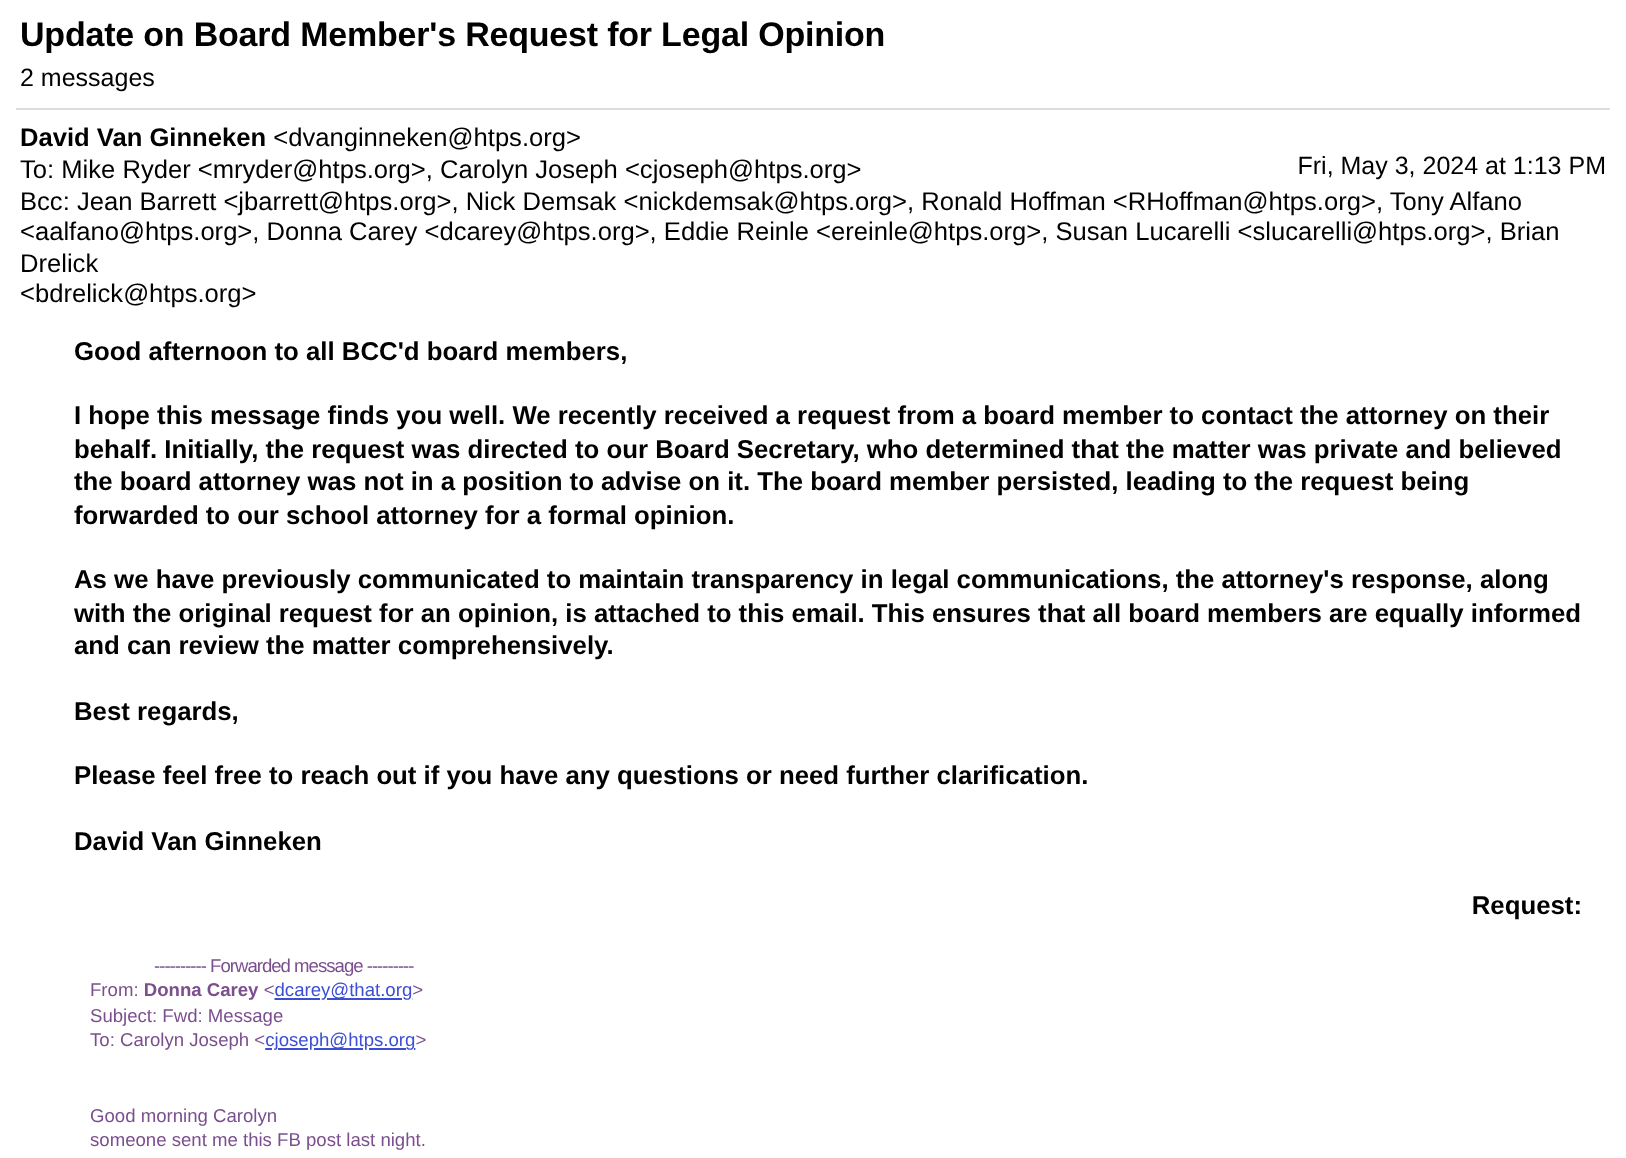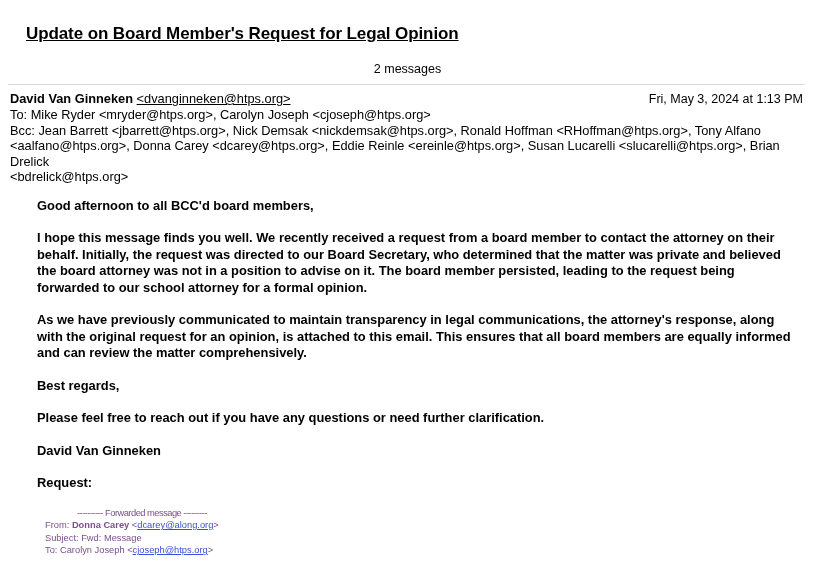--- a/index.html
+++ b/index.html
@@ -26,32 +26,30 @@
 
   
   .thread-header {
     padding-top: 7px;
   }
   .thread-subject {
     font-size: 17px;
     font-weight: bold;
     letter-spacing: -0.1px;
     line-height: 22px;
-    margin: 16px;
+    margin: 0;
     padding-left: 2px;
     color: #000;
-    text-decoration: underline;
   }
   .thread-count {
     font-size: 12.5px;
     line-height: 16px;
     margin: 2px 0 0 0;
     padding-left: 2px;
     color: #000;
-    text-align: center;
   }
 
   .divider {
     border: 0;
     border-top: 1px solid #dcdcdc;
     margin: 7px 0 0 0;
     height: 0;
   }
 
   
@@ -63,25 +61,24 @@
   .sender-row {
     font-size: 12.8px;
     line-height: 16px;
     padding-right: 215px;
   }
   .sender-name {
     font-weight: bold;
   }
   .sender-email {
     font-weight: normal;
-    text-decoration: underline;
   }
   .msg-date {
     position: absolute;
-    top: 6px;
+    top: 20px;
     right: 2px;
     font-size: 12.5px;
     line-height: 16px;
     white-space: nowrap;
   }
   .recipient-line {
     font-size: 12.8px;
     line-height: 15.5px;
   }
 
@@ -92,20 +89,21 @@
     padding-right: 14px;
     font-size: 12.9px;
     line-height: 16.5px;
   }
   .msg-body p {
     margin: 0 0 16px 0;
     font-weight: bold;
   }
   .request-label {
     margin-bottom: 0 !important;
+    text-align: right;
   }
 
   
   .fwd-block {
     margin-top: 15px;
     padding-left: 8px;
     font-size: 9.3px;
     line-height: 12.6px;
     color: #7b4f8e;
   }
@@ -163,21 +161,21 @@
     <p>As we have previously communicated to maintain transparency in legal communications, the attorney's response, along with the original request for an opinion, is attached to this email. This ensures that all board members are equally informed and can review the matter comprehensively.</p>
     <p>Best regards,</p>
     <p>Please feel free to reach out if you have any questions or need further clarification.</p>
     <p>David Van Ginneken</p>
     <p class="request-label">Request:</p>
 
     <div class="fwd-block">
       <div class="fwd-head-line fwd-dashes">---------- Forwarded message ---------</div>
       <div class="fwd-head-line">
         <span>From:</span>
-        <span class="fwd-bold">Donna Carey</span><span> &lt;</span><a class="fwd-link" href="#">dcarey@along.org</a><span>&gt;</span>
+        <span class="fwd-bold">Donna Carey</span><span> &lt;</span><a class="fwd-link" href="#">dcarey@that.org</a><span>&gt;</span>
       </div>
       <div class="fwd-head-line">Subject: Fwd: Message</div>
       <div class="fwd-head-line">
         <span>To: Carolyn Joseph &lt;</span><a class="fwd-link" href="#">cjoseph@htps.org</a><span>&gt;</span>
       </div>
 
       <div class="fwd-gap"></div>
 
       <div class="fwd-body-line">Good morning Carolyn</div>
       <div class="fwd-body-line">someone sent me this FB post last night.</div>

